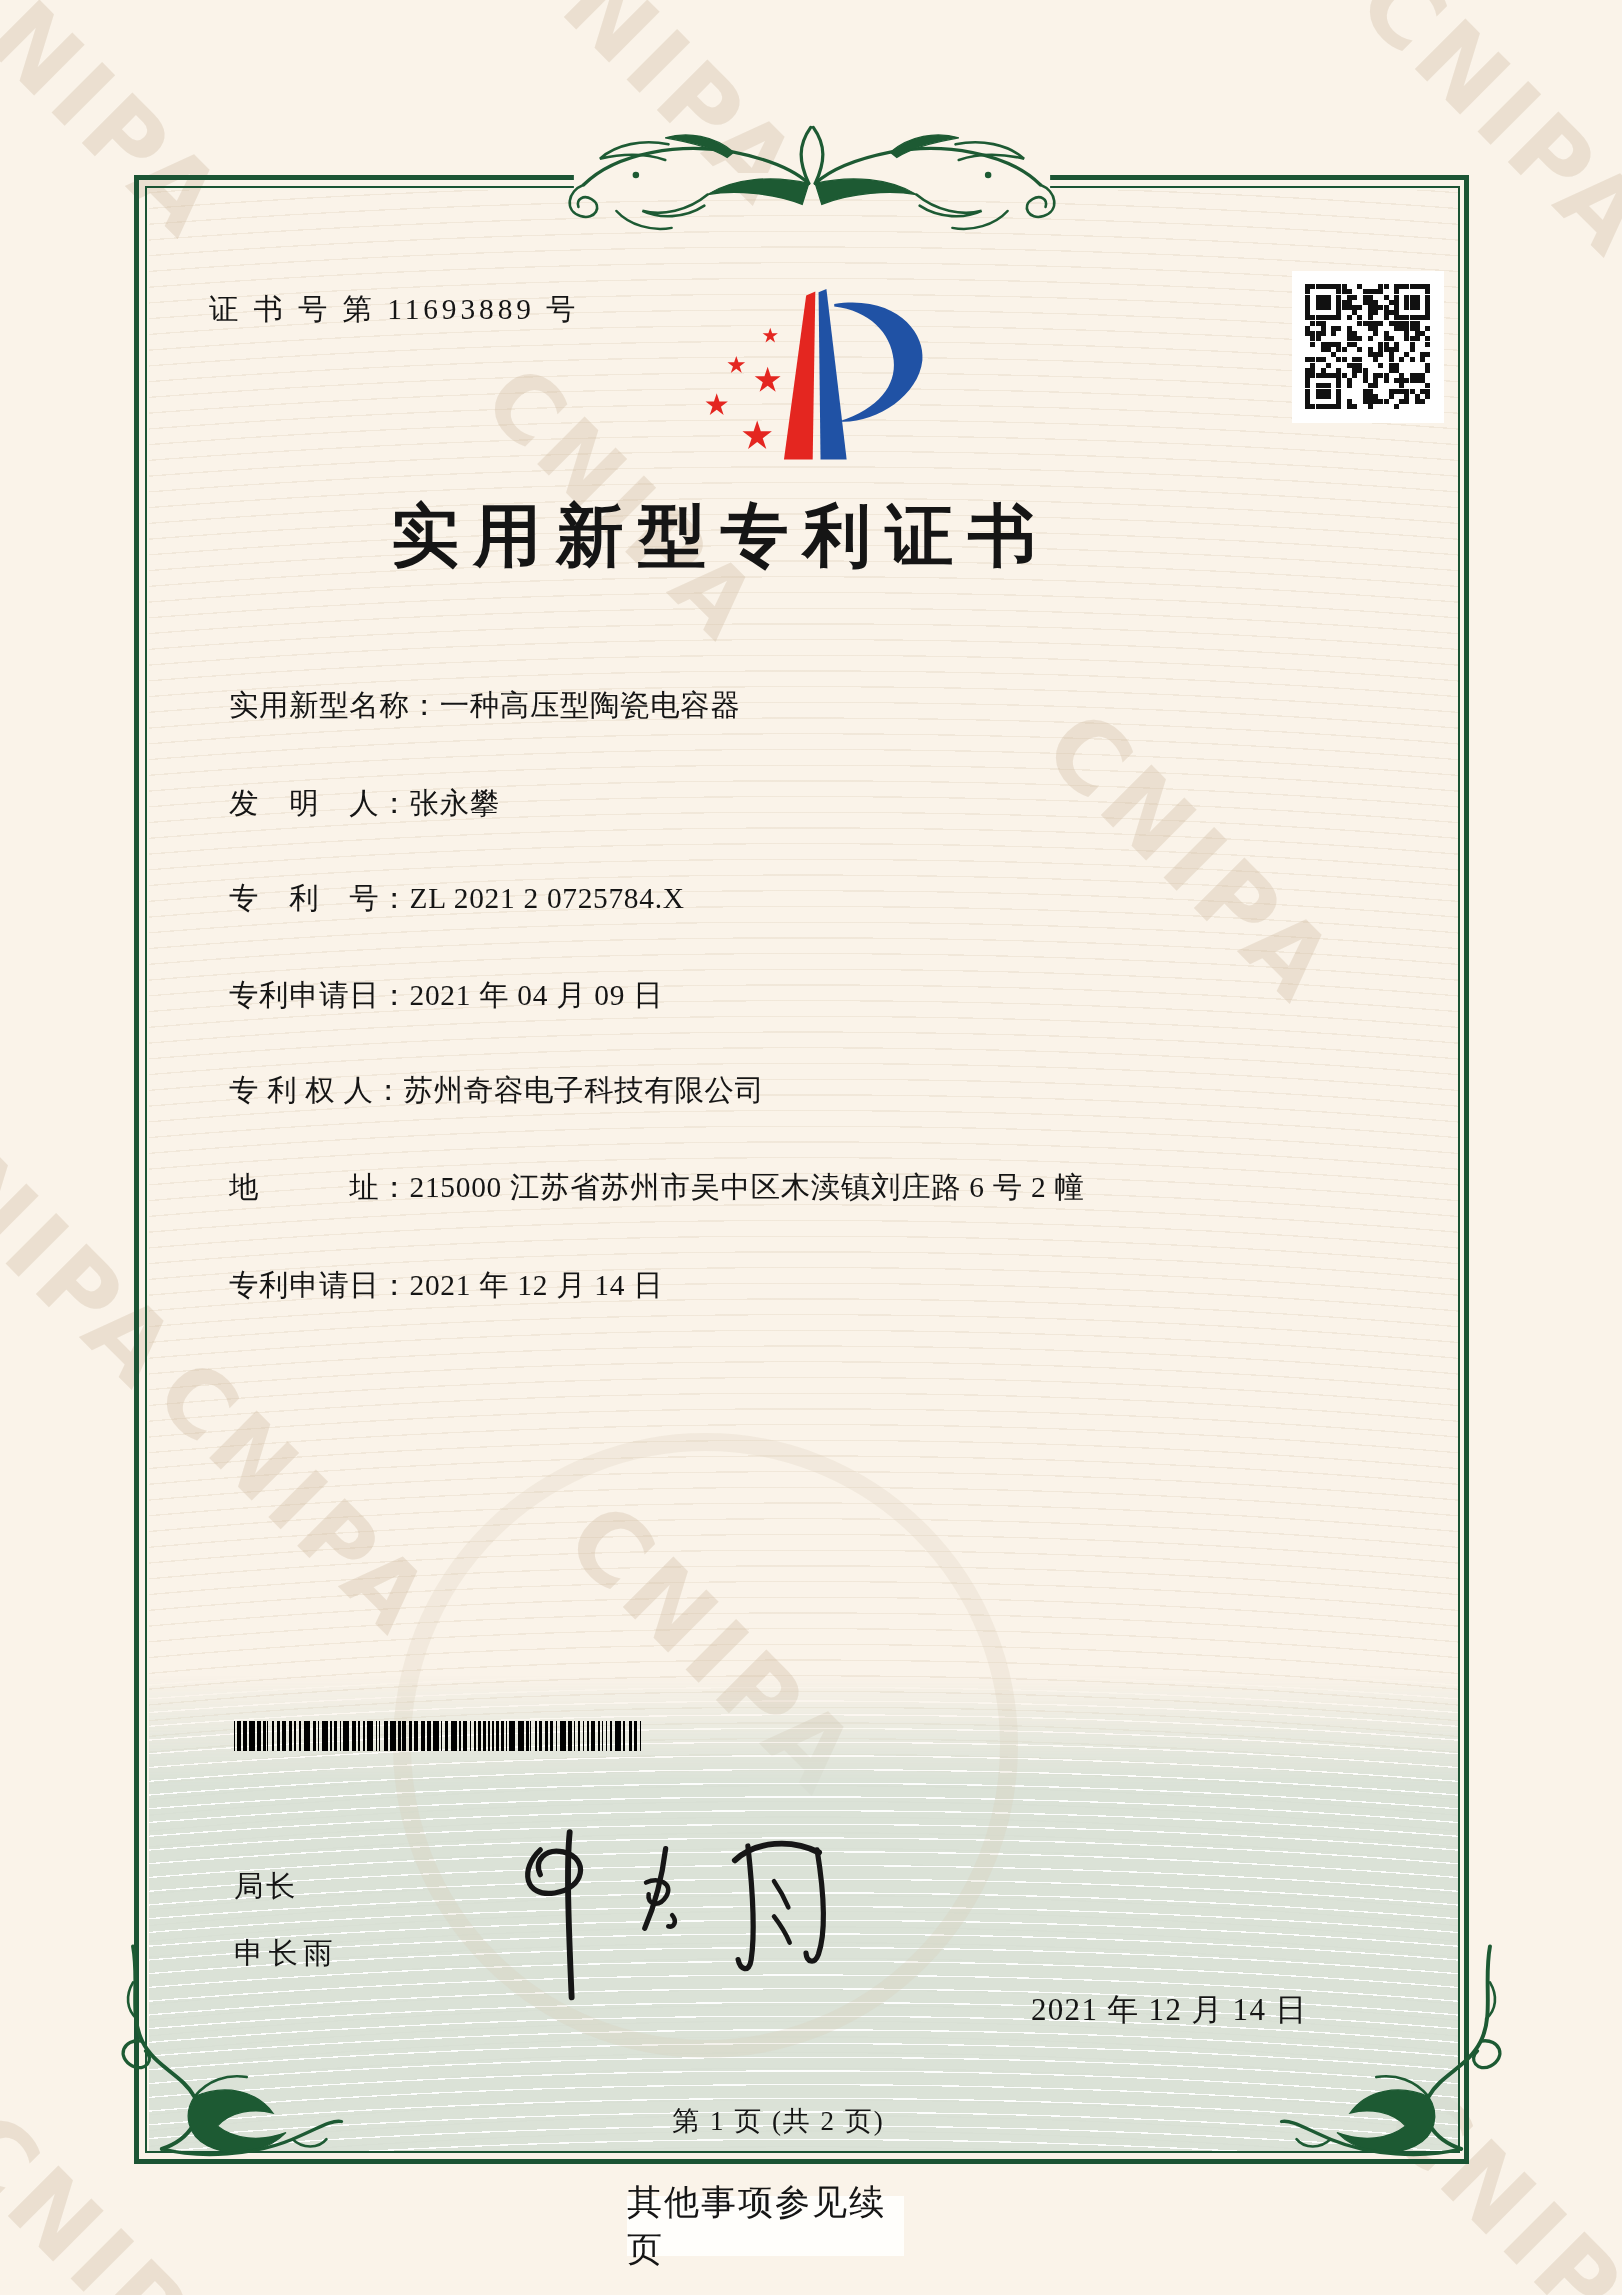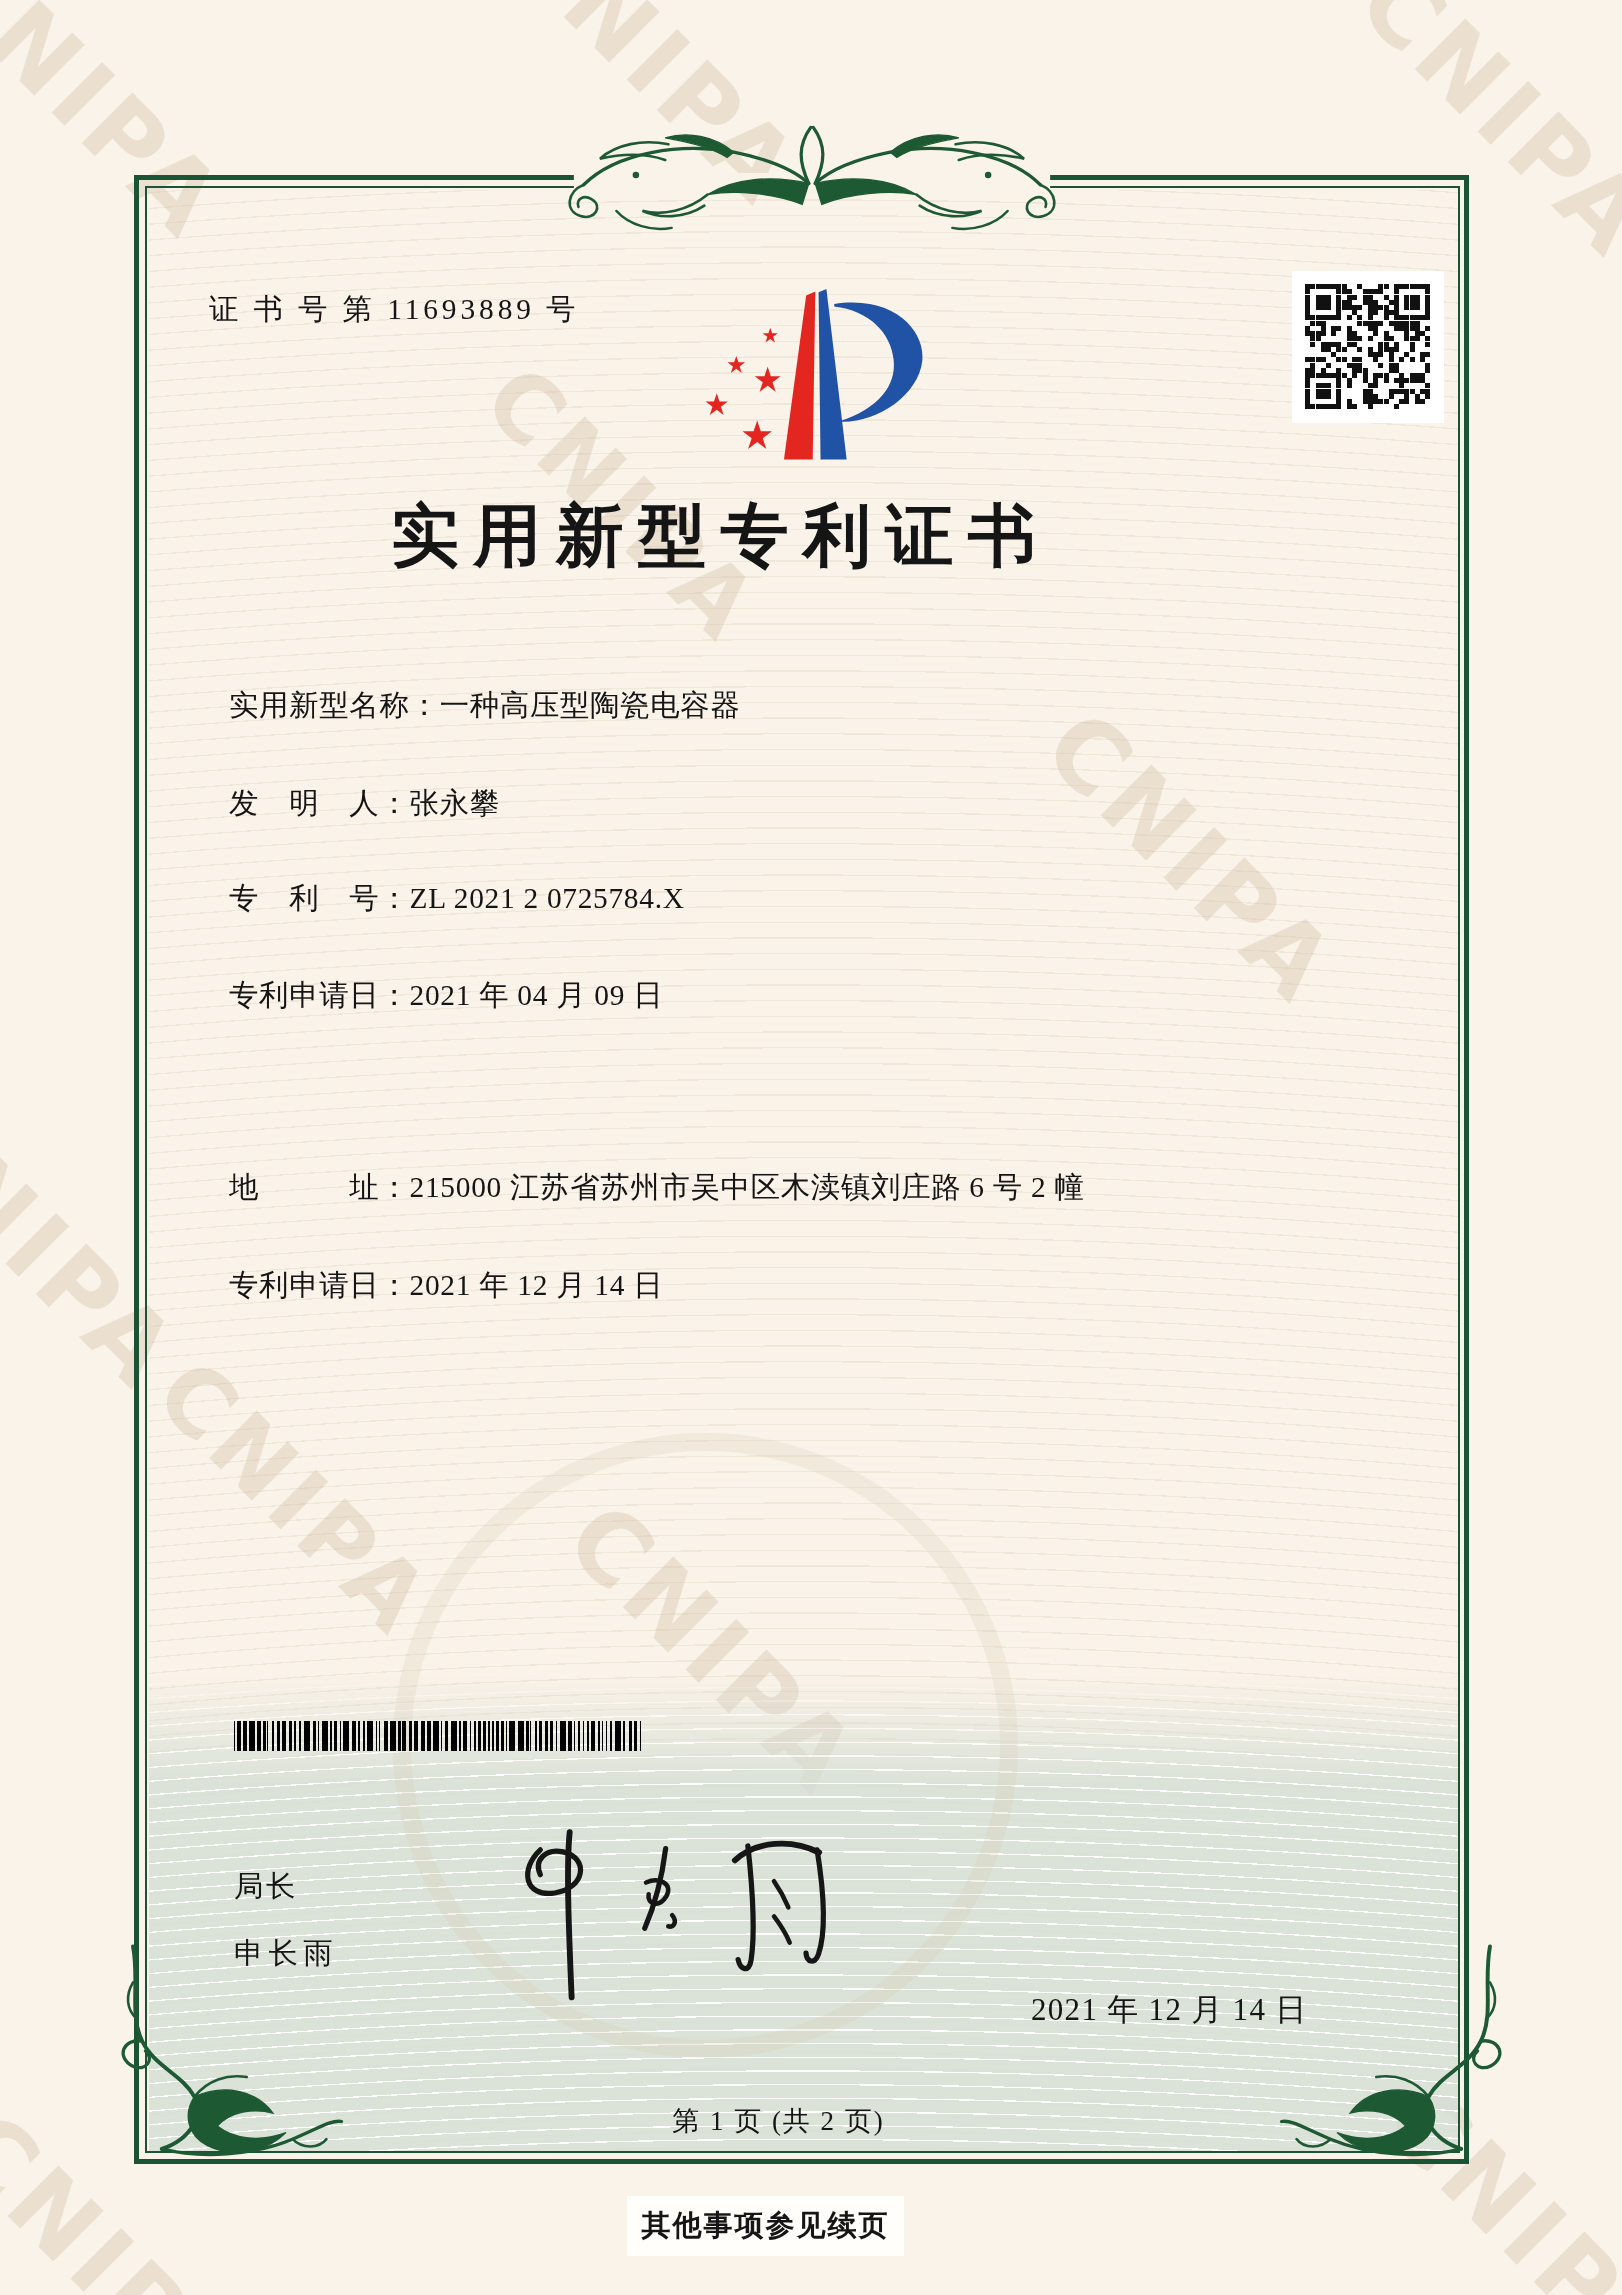--- a/index.html
+++ b/index.html
@@ -59,21 +59,21 @@
   .signer-title{position:absolute;left:234px;top:1867px;font-size:29.4px;letter-spacing:2.6px;z-index:4;}
   .signer-name{position:absolute;left:234px;top:1934px;font-size:29.4px;letter-spacing:5.2px;z-index:4;}
   .signature{position:absolute;left:494px;top:1829px;z-index:4;}
   .issue-date{position:absolute;left:1031px;top:1989px;font-size:31px;letter-spacing:1.3px;z-index:4;}
 
   
   .page-footer{position:absolute;left:0;top:2103px;width:1557px;text-align:center;
      font-size:27px;letter-spacing:2px;z-index:4;}
   .cont-strip{position:absolute;left:627px;top:2196px;width:277px;height:60px;background:#fffefb;
      z-index:4;display:flex;align-items:center;justify-content:center;}
-  .cont-strip span{font-size:29px;letter-spacing:2px;font-weight:bold;}
+  .cont-strip span{font-size:35px;letter-spacing:2px;}
 </style>
 </head>
 <body>
 
 <div id="page">
 
   <div class="wm" style="left:79px;top:92px">CNIPA</div>
   <div class="wm" style="left:654px;top:59px">CNIPA</div>
   <div class="wm" style="left:1505px;top:111px">CNIPA</div>
   <div class="wm" style="left:622px;top:504px;font-size:92px">CNIPA</div>
@@ -467,20 +467,21 @@
         <div style="left:89px;top:120px"></div>
       </div>
   </div>
 
   <div class="doc-title">实用新型专利证书</div>
 
   <div class="field f1"><span>实用新型名称：</span><span>一种高压型陶瓷电容器</span></div>
   <div class="field f2"><span>发　明　人：</span><span>张永攀</span></div>
   <div class="field f3"><span>专　利　号：</span><span>ZL 2021 2 0725784.X</span></div>
   <div class="field f4"><span>专利申请日：</span><span>2021 年 04 月 09 日</span></div>
+  <div class="field f5"><span>专 利 权 人：</span><span>苏州奇容电子科技有限公司</span></div>
   <div class="field f6"><span>地　　　址：</span><span>215000 江苏省苏州市吴中区木渎镇刘庄路 6 号 2 幢</span></div>
   <div class="field f7"><span>专利申请日：</span><span>2021 年 12 月 14 日</span></div>
 
 
   <div class="barcode" id="barcode">
       <i style="left:0px;width:1.3px"></i>
       <i style="left:3.3px;width:3.9px"></i>
       <i style="left:9.2px;width:3.9px"></i>
       <i style="left:15px;width:5.9px"></i>
       <i style="left:23px;width:3.9px"></i>

